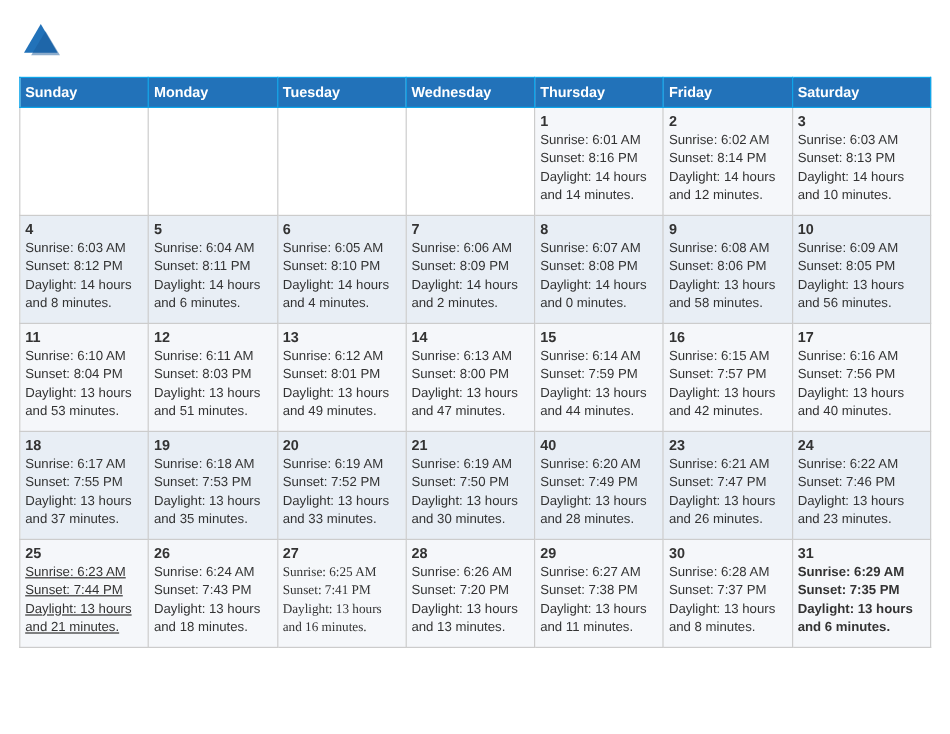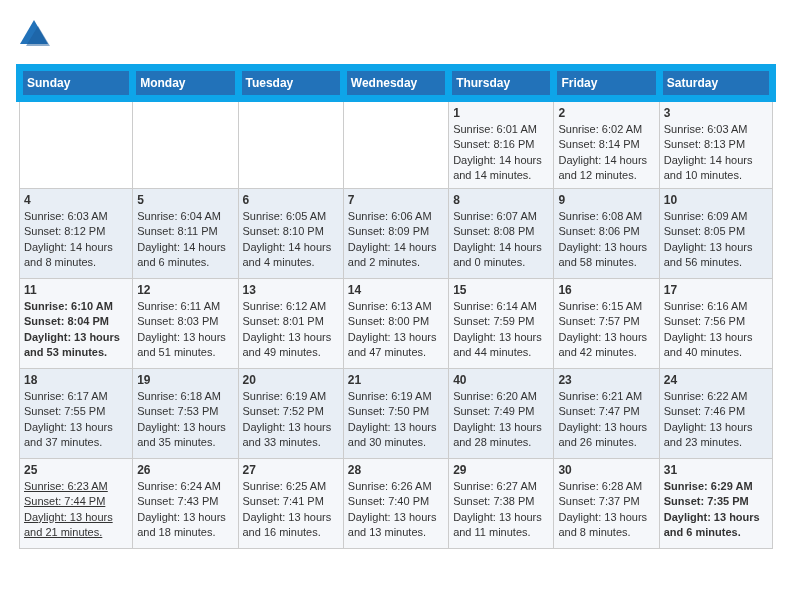--- a/index.html
+++ b/index.html
@@ -50,21 +50,21 @@
       border-collapse: collapse;
       font-size: 10px;
     }
     thead tr th {
       background-color: #2272b9;
       color: #fff;
       text-align: left;
       padding: 5px 4px;
       font-size: 12px;
       font-weight: bold;
-      border: 7px solid #0ea5e9;
+      border: 1px solid #0ea5e9;
     }
     tbody tr {
       vertical-align: top;
     }
     tbody tr td {
       border: 1px solid #ccc;
       padding: 4px;
       vertical-align: top;
       height: 90px;
       background: #fff;
@@ -198,21 +198,21 @@
           <span class="day-number">10</span>
           <div class="day-detail" style="white-space: pre-line;">Sunrise: 6:09 AM
 Sunset: 8:05 PM
 Daylight: 13 hours
 and 56 minutes.</div>
         </td>
       </tr>
       <tr>
         <td>
           <span class="day-number">11</span>
-          <div class="day-detail" style="white-space: pre-line; font-weight: bold;">Sunrise: 6:10 AM
+          <div class="day-detail" style="white-space: pre-line;">Sunrise: 6:10 AM
 Sunset: 8:04 PM
 Daylight: 13 hours
 and 53 minutes.</div>
         </td>
         <td>
           <span class="day-number">12</span>
           <div class="day-detail" style="white-space: pre-line;">Sunrise: 6:11 AM
 Sunset: 8:03 PM
 Daylight: 13 hours
 and 51 minutes.</div>
@@ -314,29 +314,29 @@
         </td>
         <td>
           <span class="day-number">26</span>
           <div class="day-detail" style="white-space: pre-line;">Sunrise: 6:24 AM
 Sunset: 7:43 PM
 Daylight: 13 hours
 and 18 minutes.</div>
         </td>
         <td>
           <span class="day-number">27</span>
-          <div class="day-detail" style="white-space: pre-line;">Sunrise: 6:25 AM
+          <div class="day-detail" style="white-space: pre-line; font-family: Liberation Serif, serif;">Sunrise: 6:25 AM
 Sunset: 7:41 PM
 Daylight: 13 hours
 and 16 minutes.</div>
         </td>
         <td>
           <span class="day-number">28</span>
           <div class="day-detail" style="white-space: pre-line;">Sunrise: 6:26 AM
-Sunset: 7:40 PM
+Sunset: 7:20 PM
 Daylight: 13 hours
 and 13 minutes.</div>
         </td>
         <td>
           <span class="day-number">29</span>
           <div class="day-detail" style="white-space: pre-line;">Sunrise: 6:27 AM
 Sunset: 7:38 PM
 Daylight: 13 hours
 and 11 minutes.</div>
         </td>

